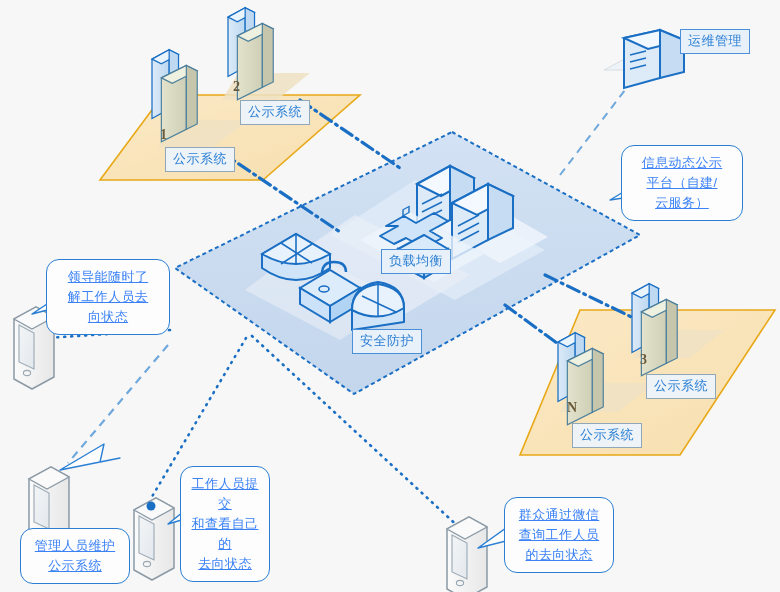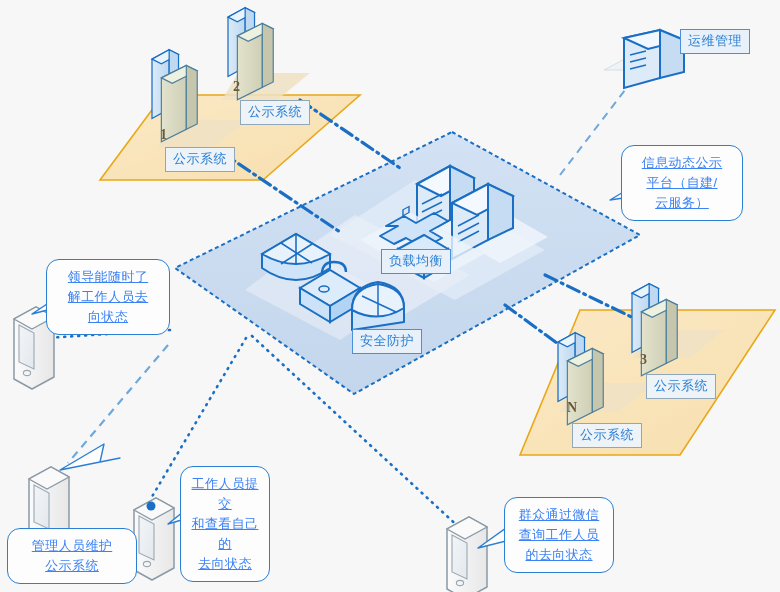--- a/index.html
+++ b/index.html
@@ -274,21 +274,21 @@
   <div class="lbl tag plat" style="left:680px;top:29px;">运维管理</div>
 
   <div class="bubble" style="left:621px;top:145px;width:122px;">信息动态公示
 平台（自建/
 云服务）</div>
 
   <div class="bubble" style="left:46px;top:259px;width:124px;">领导能随时了
 解工作人员去
 向状态</div>
 
-  <div class="bubble" style="left:7px;top:528px;width:130px;">管理人员维护
+  <div class="bubble" style="left:20px;top:528px;width:110px;">管理人员维护
 公示系统</div>
 
   <div class="bubble" style="left:180px;top:466px;width:90px;">工作人员提交
 和查看自己的
 去向状态</div>
 
   <div class="bubble" style="left:491px;top:497px;width:110px;margin-left:13px;">群众通过微信
 查询工作人员
 的去向状态</div>
 

